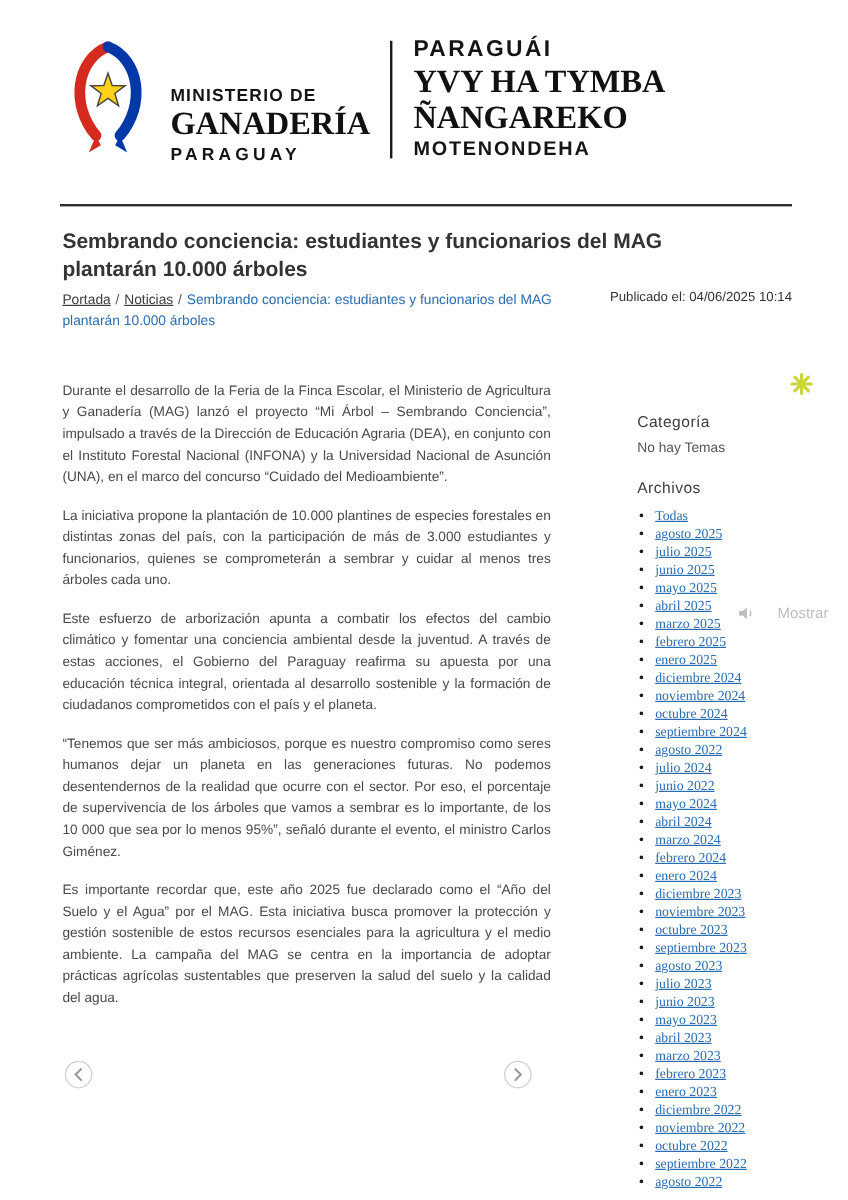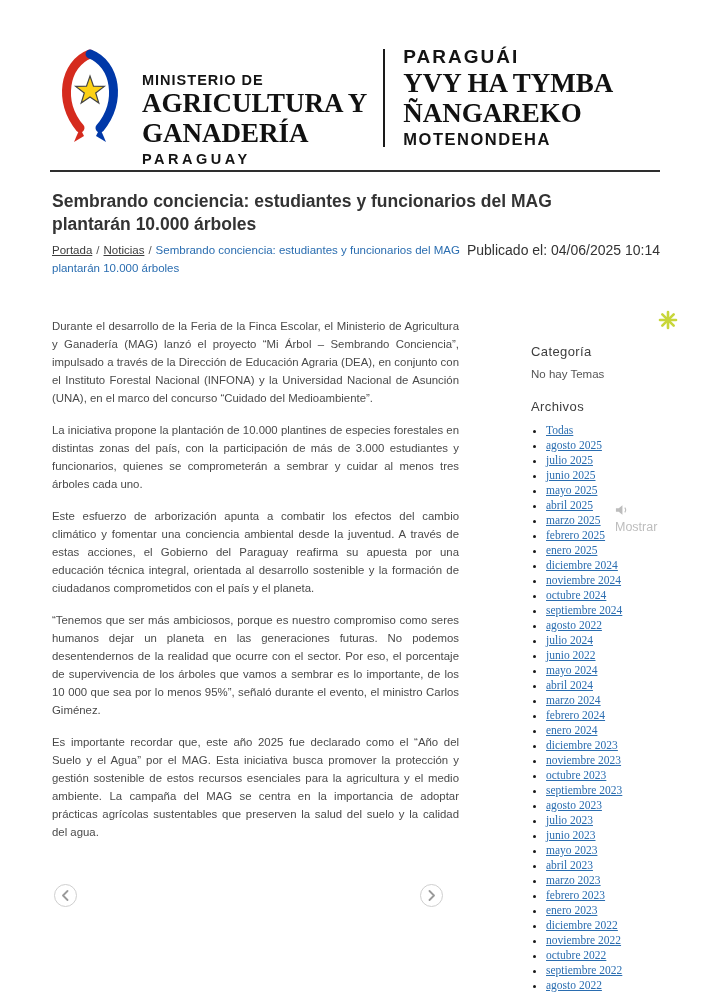--- a/index.html
+++ b/index.html
@@ -41,21 +41,21 @@
     font-size:17.5px; font-weight:bold; color:#333; line-height:1.32;
   }
   .breadcrumb {
     position:absolute; left:52px; top:242px; width:428px;
     font-size:11.5px; line-height:1.55; color:#444;
   }
   .breadcrumb a { color:#3c3c3c; text-decoration:underline; cursor:pointer; }
   .breadcrumb .sep { margin:0 4px; color:#555; }
   .breadcrumb a.current { color:#2a6db0; text-decoration:none; }
   .published {
-    position:absolute; right:47px; top:242px; font-size:14px; color:#333;
+    position:absolute; right:47px; top:242px; font-size:11px; color:#333;
   }
 
   
   .content {
     position:absolute; left:52px; top:317px; width:407px;
   }
   .content p {
     font-size:11.4px; line-height:1.58; text-align:justify;
     color:#4a4a4a; margin-bottom:14px;
   }
@@ -72,23 +72,23 @@
   .archives li { font-size:11.5px; line-height:15px; color:#1a1a1a; }
   .archives a { color:#2a6db0; text-decoration:underline; cursor:pointer;font-family:Liberation Serif, serif; }
 
   .asterisk-btn {
     position:absolute; left:658px; top:310px; width:20px; height:20px;
     background:none; border:none; cursor:pointer; padding:0;
   }
 
   
   .mostrar {
-    position:absolute; left:612px; top:503px; display:flex; align-items:flex-start;
-    gap:4px; background:rgba(255,255,255,0.92); padding:1px 3px;
-    color:#bdbdbd; font-size:12.5px; cursor:pointer;flex-direction:column;
+    position:absolute; left:612px; top:503px; display:flex; align-items:center;
+    gap:20px; background:rgba(255,255,255,0.92); padding:1px 3px;
+    color:#bdbdbd; font-size:12.5px; cursor:pointer;
   }
 
   
   .nav-circle {
     position:absolute; width:23px; height:23px; border-radius:50%;
     background:#fff; border:1px solid #cfcfcf; display:flex;
     align-items:center; justify-content:center; cursor:pointer; padding:0;
   }
   .nav-prev { left:54px; top:884px; }
   .nav-next { left:420px; top:884px; }
@@ -101,21 +101,20 @@
     <svg viewBox="0 0 80 104" width="80" height="104">
       <path d="M40 8 C 14 18, 8 56, 30 82" stroke="#d52b1e" stroke-width="9" fill="none" stroke-linecap="round"></path>
       <path d="M40 8 C 66 18, 72 56, 50 82" stroke="#0038a8" stroke-width="9" fill="none" stroke-linecap="round"></path>
       <path d="M30 82 L 24 96 L 34 90 Z" fill="#d52b1e"></path>
       <path d="M50 82 L 56 96 L 46 90 Z" fill="#0038a8"></path>
       <polygon points="40,30 43.5,40.2 54.3,40.4 45.7,46.9 48.8,57.1 40,51 31.2,57.1 34.3,46.9 25.7,40.4 36.5,40.2" fill="#fcd116" stroke="#444" stroke-width="1.2"></polygon>
     </svg>
   </div>
   <div class="hblock hblock-left">
     <div class="h-small">MINISTERIO DE</div>
-    <div class="h-big">AGRICULTURA Y</div>
     <div class="h-big">GANADERÍA</div>
     <div class="h-small h-caps-wide">PARAGUAY</div>
   </div>
   <div class="h-divider"></div>
   <div class="hblock">
     <div class="h-right-top">PARAGUÁI</div>
     <div class="h-big">YVY HA TYMBA</div>
     <div class="h-big">ÑANGAREKO</div>
     <div class="h-right-bottom">MOTENONDEHA</div>
   </div>

